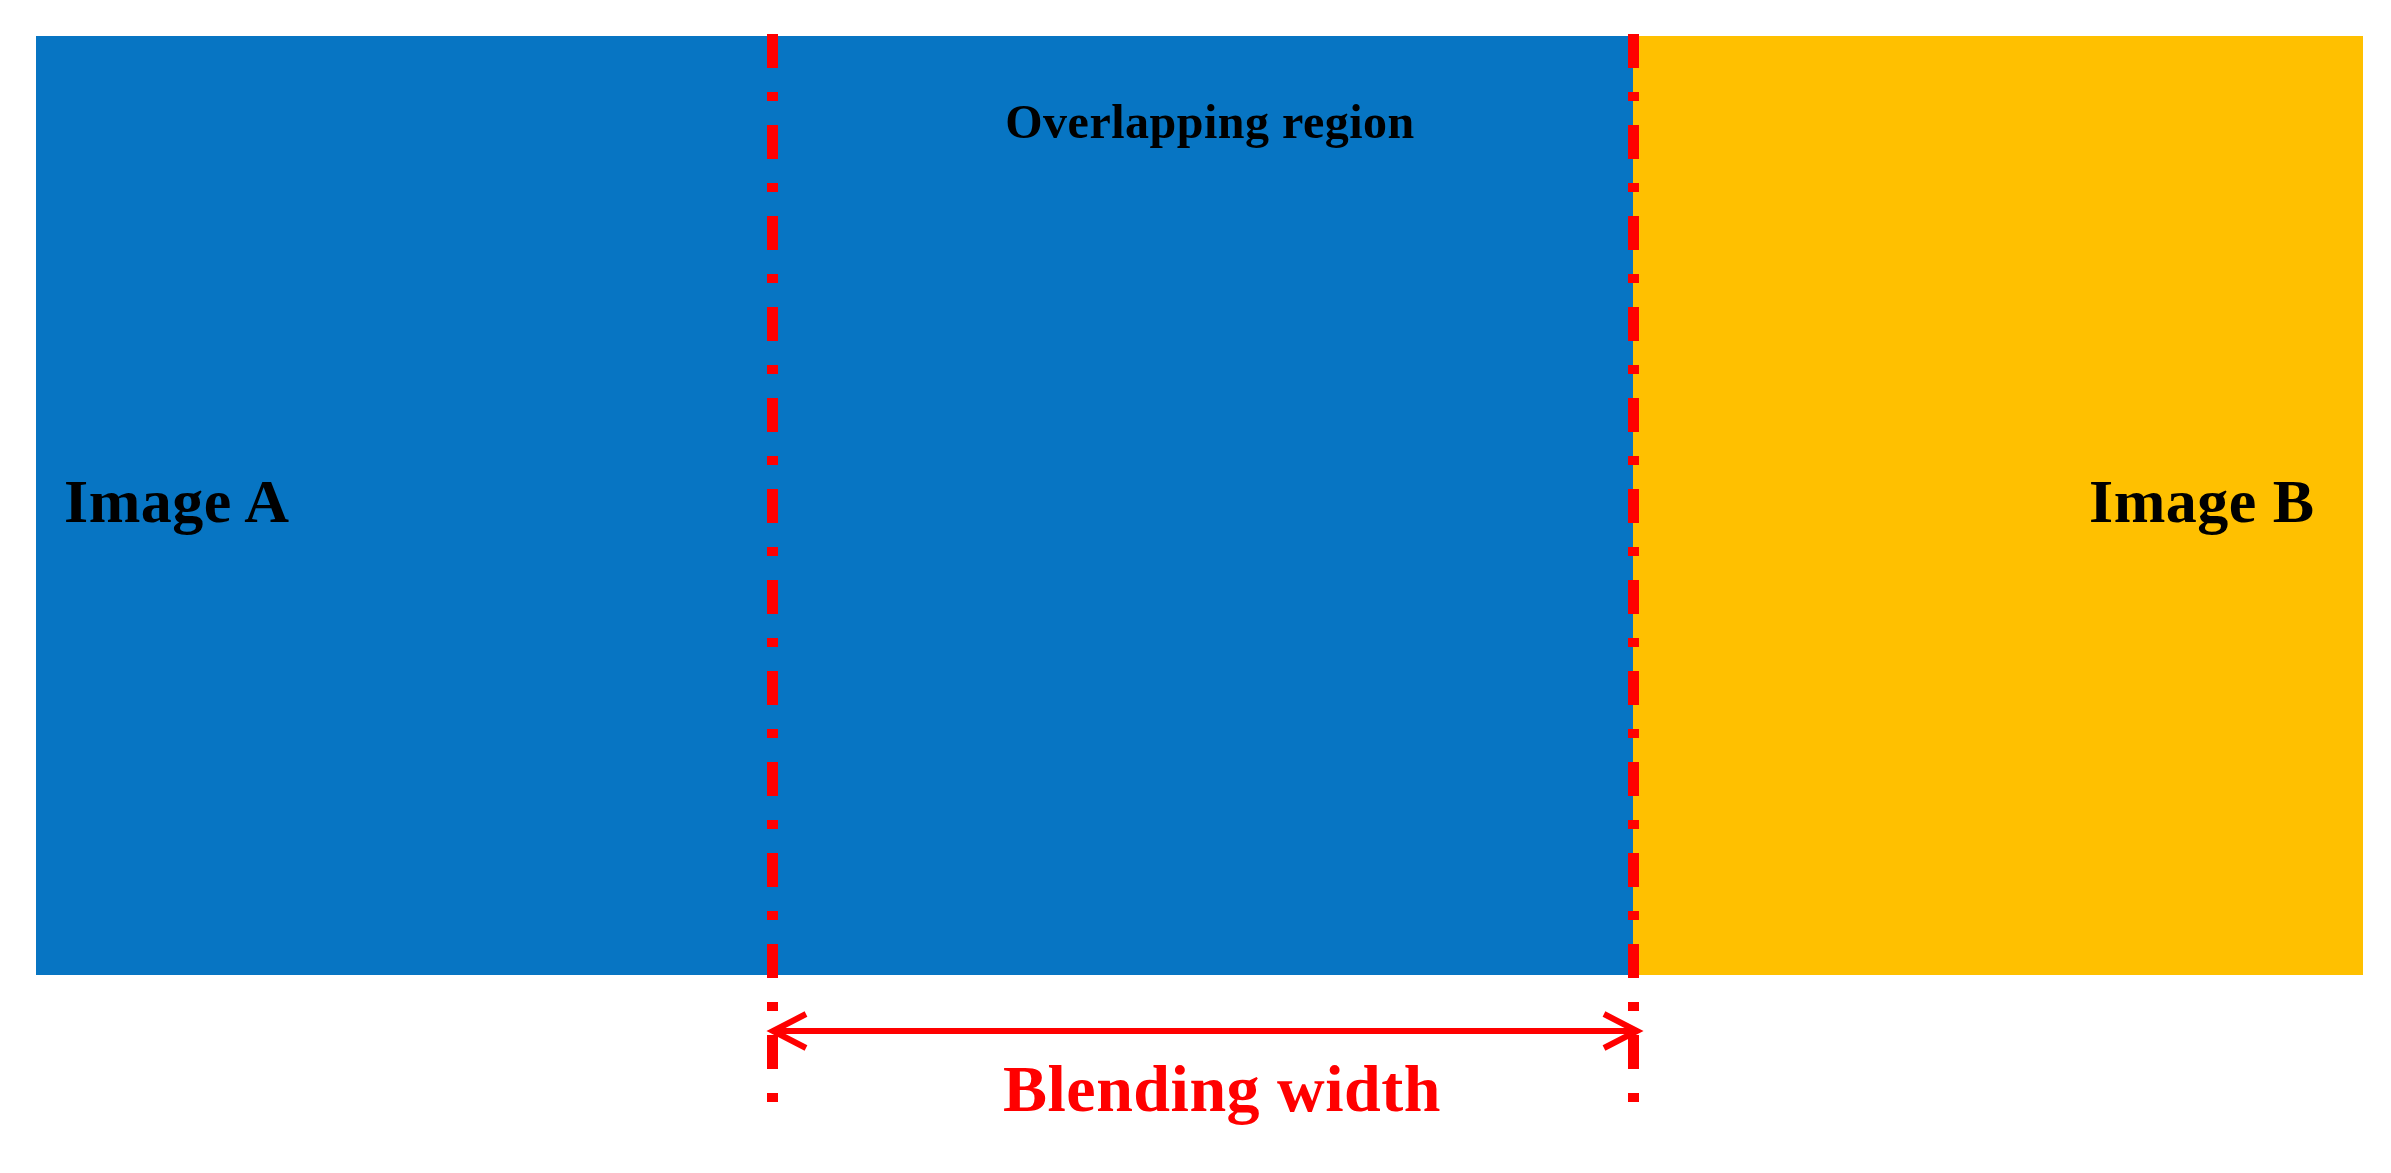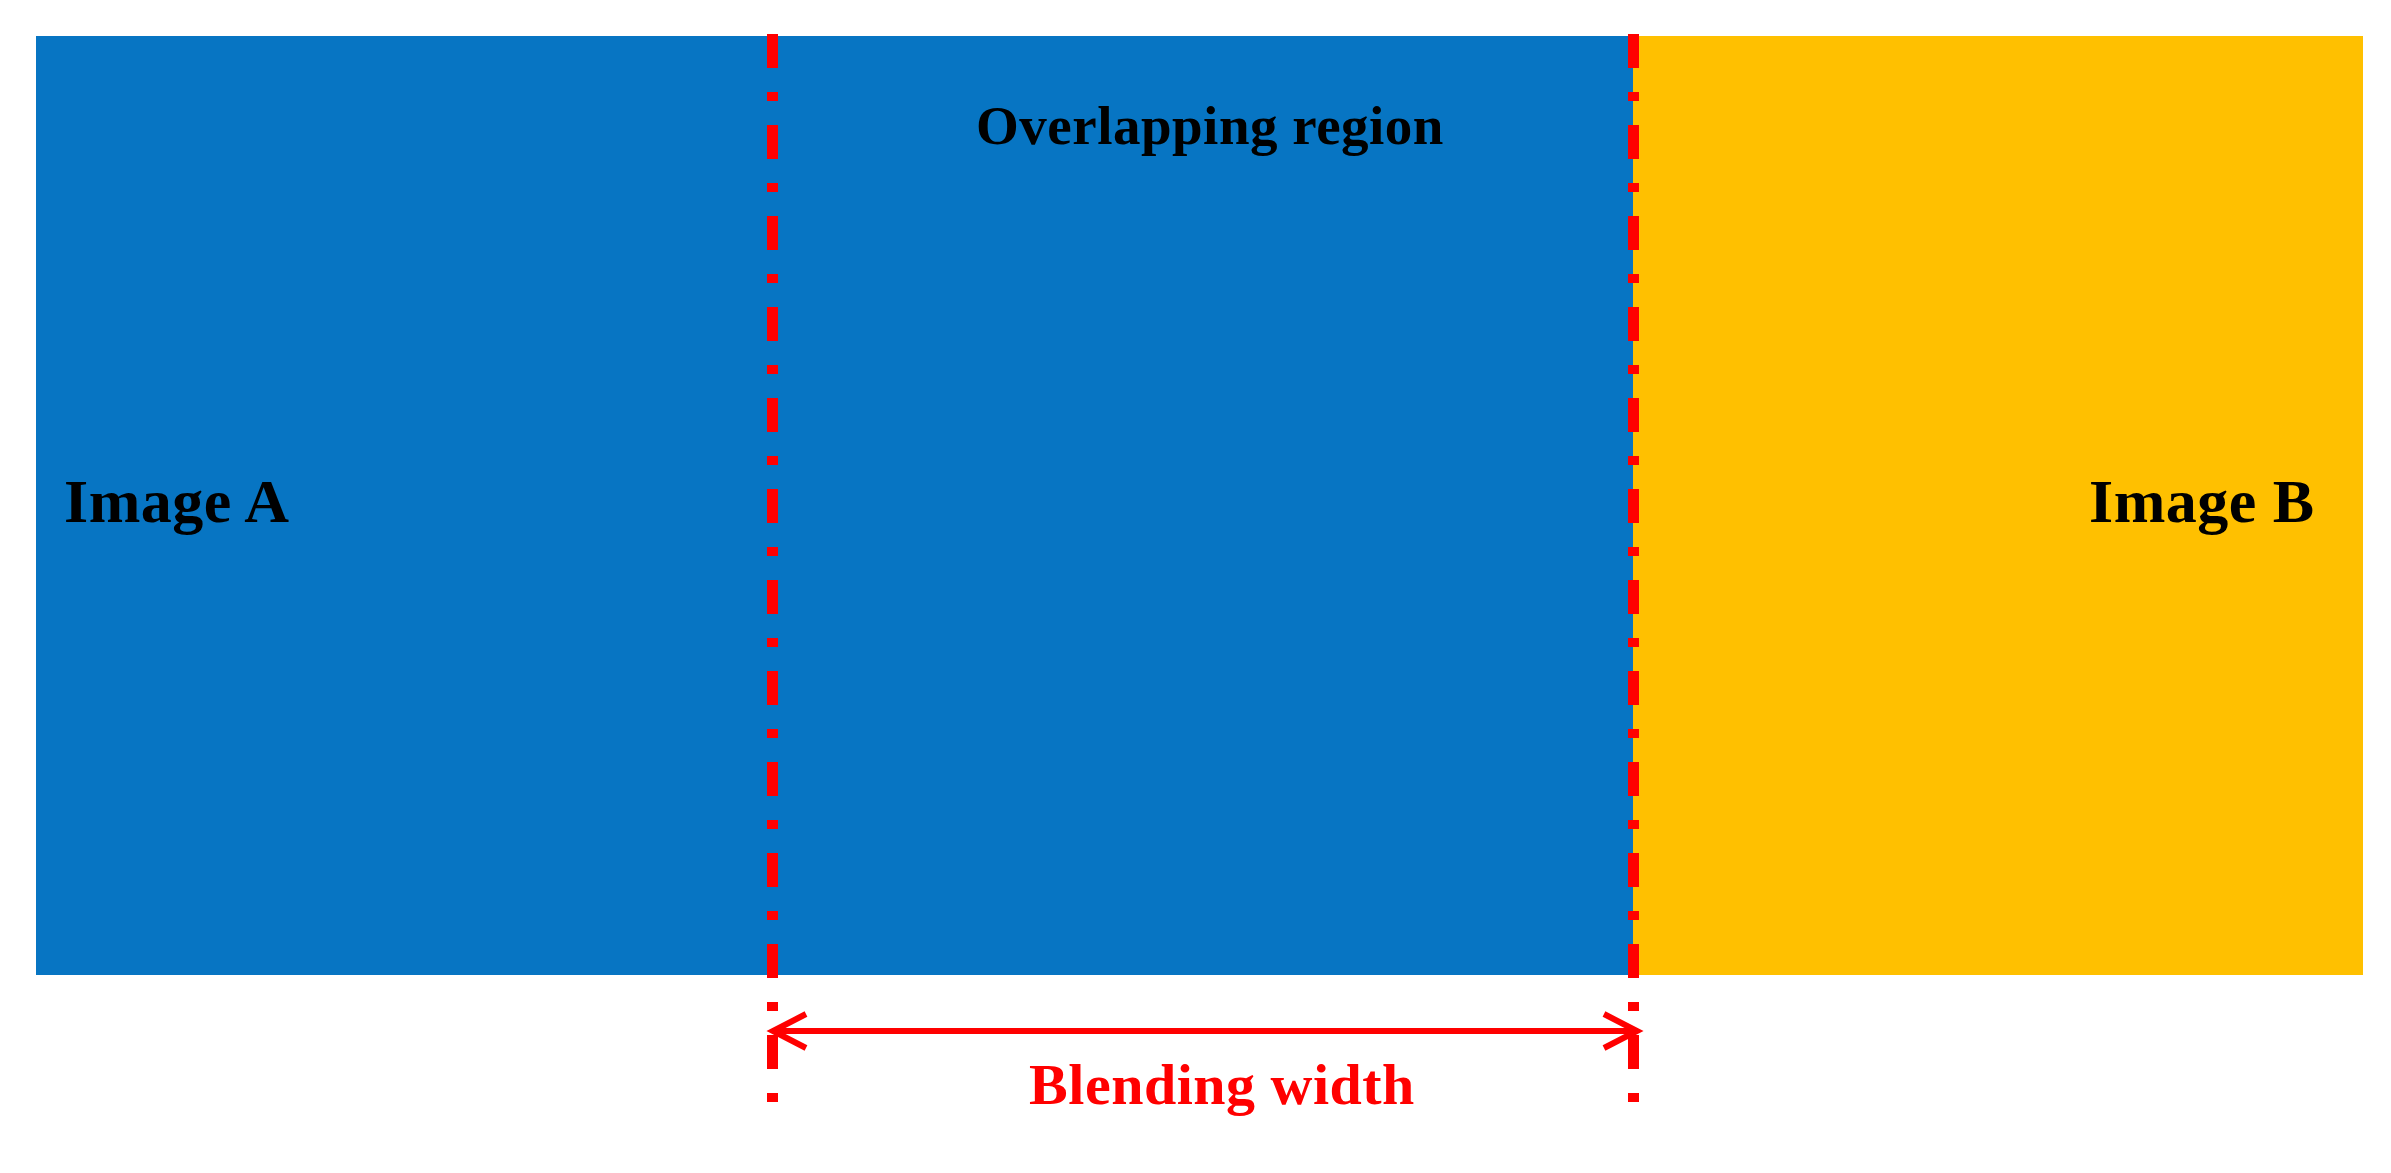--- a/index.html
+++ b/index.html
@@ -48,21 +48,21 @@
   #label-image-a { left: 64px; }
   #label-image-b { left: 2089px; text-align: right; }
 
   
   #label-overlapping-region {
     position: absolute;
     top: 98px;
     left: 908px;
     width: 604px;
     text-align: center;
-    font-size: 55px;
+    font-size: 48px;
     font-weight: bold;
     color: #000000;
     line-height: 1;
     white-space: nowrap;
     letter-spacing: 0.5px;
   }
 
   
   .boundary-line {
     position: absolute;
@@ -84,21 +84,21 @@
   }
   #blending-width-arrow svg { display: block; width: 100%; height: 100%; }
 
   
   #label-blending-width {
     position: absolute;
     top: 1056px;
     left: 922px;
     width: 600px;
     text-align: center;
-    font-size: 58px;
+    font-size: 66px;
     font-weight: bold;
     color: #FF0000;
     line-height: 1;
     white-space: nowrap;
     letter-spacing: 0.5px;
   }
 </style>
 </head>
 <body style="background: rgb(255, 255, 255);">
 

